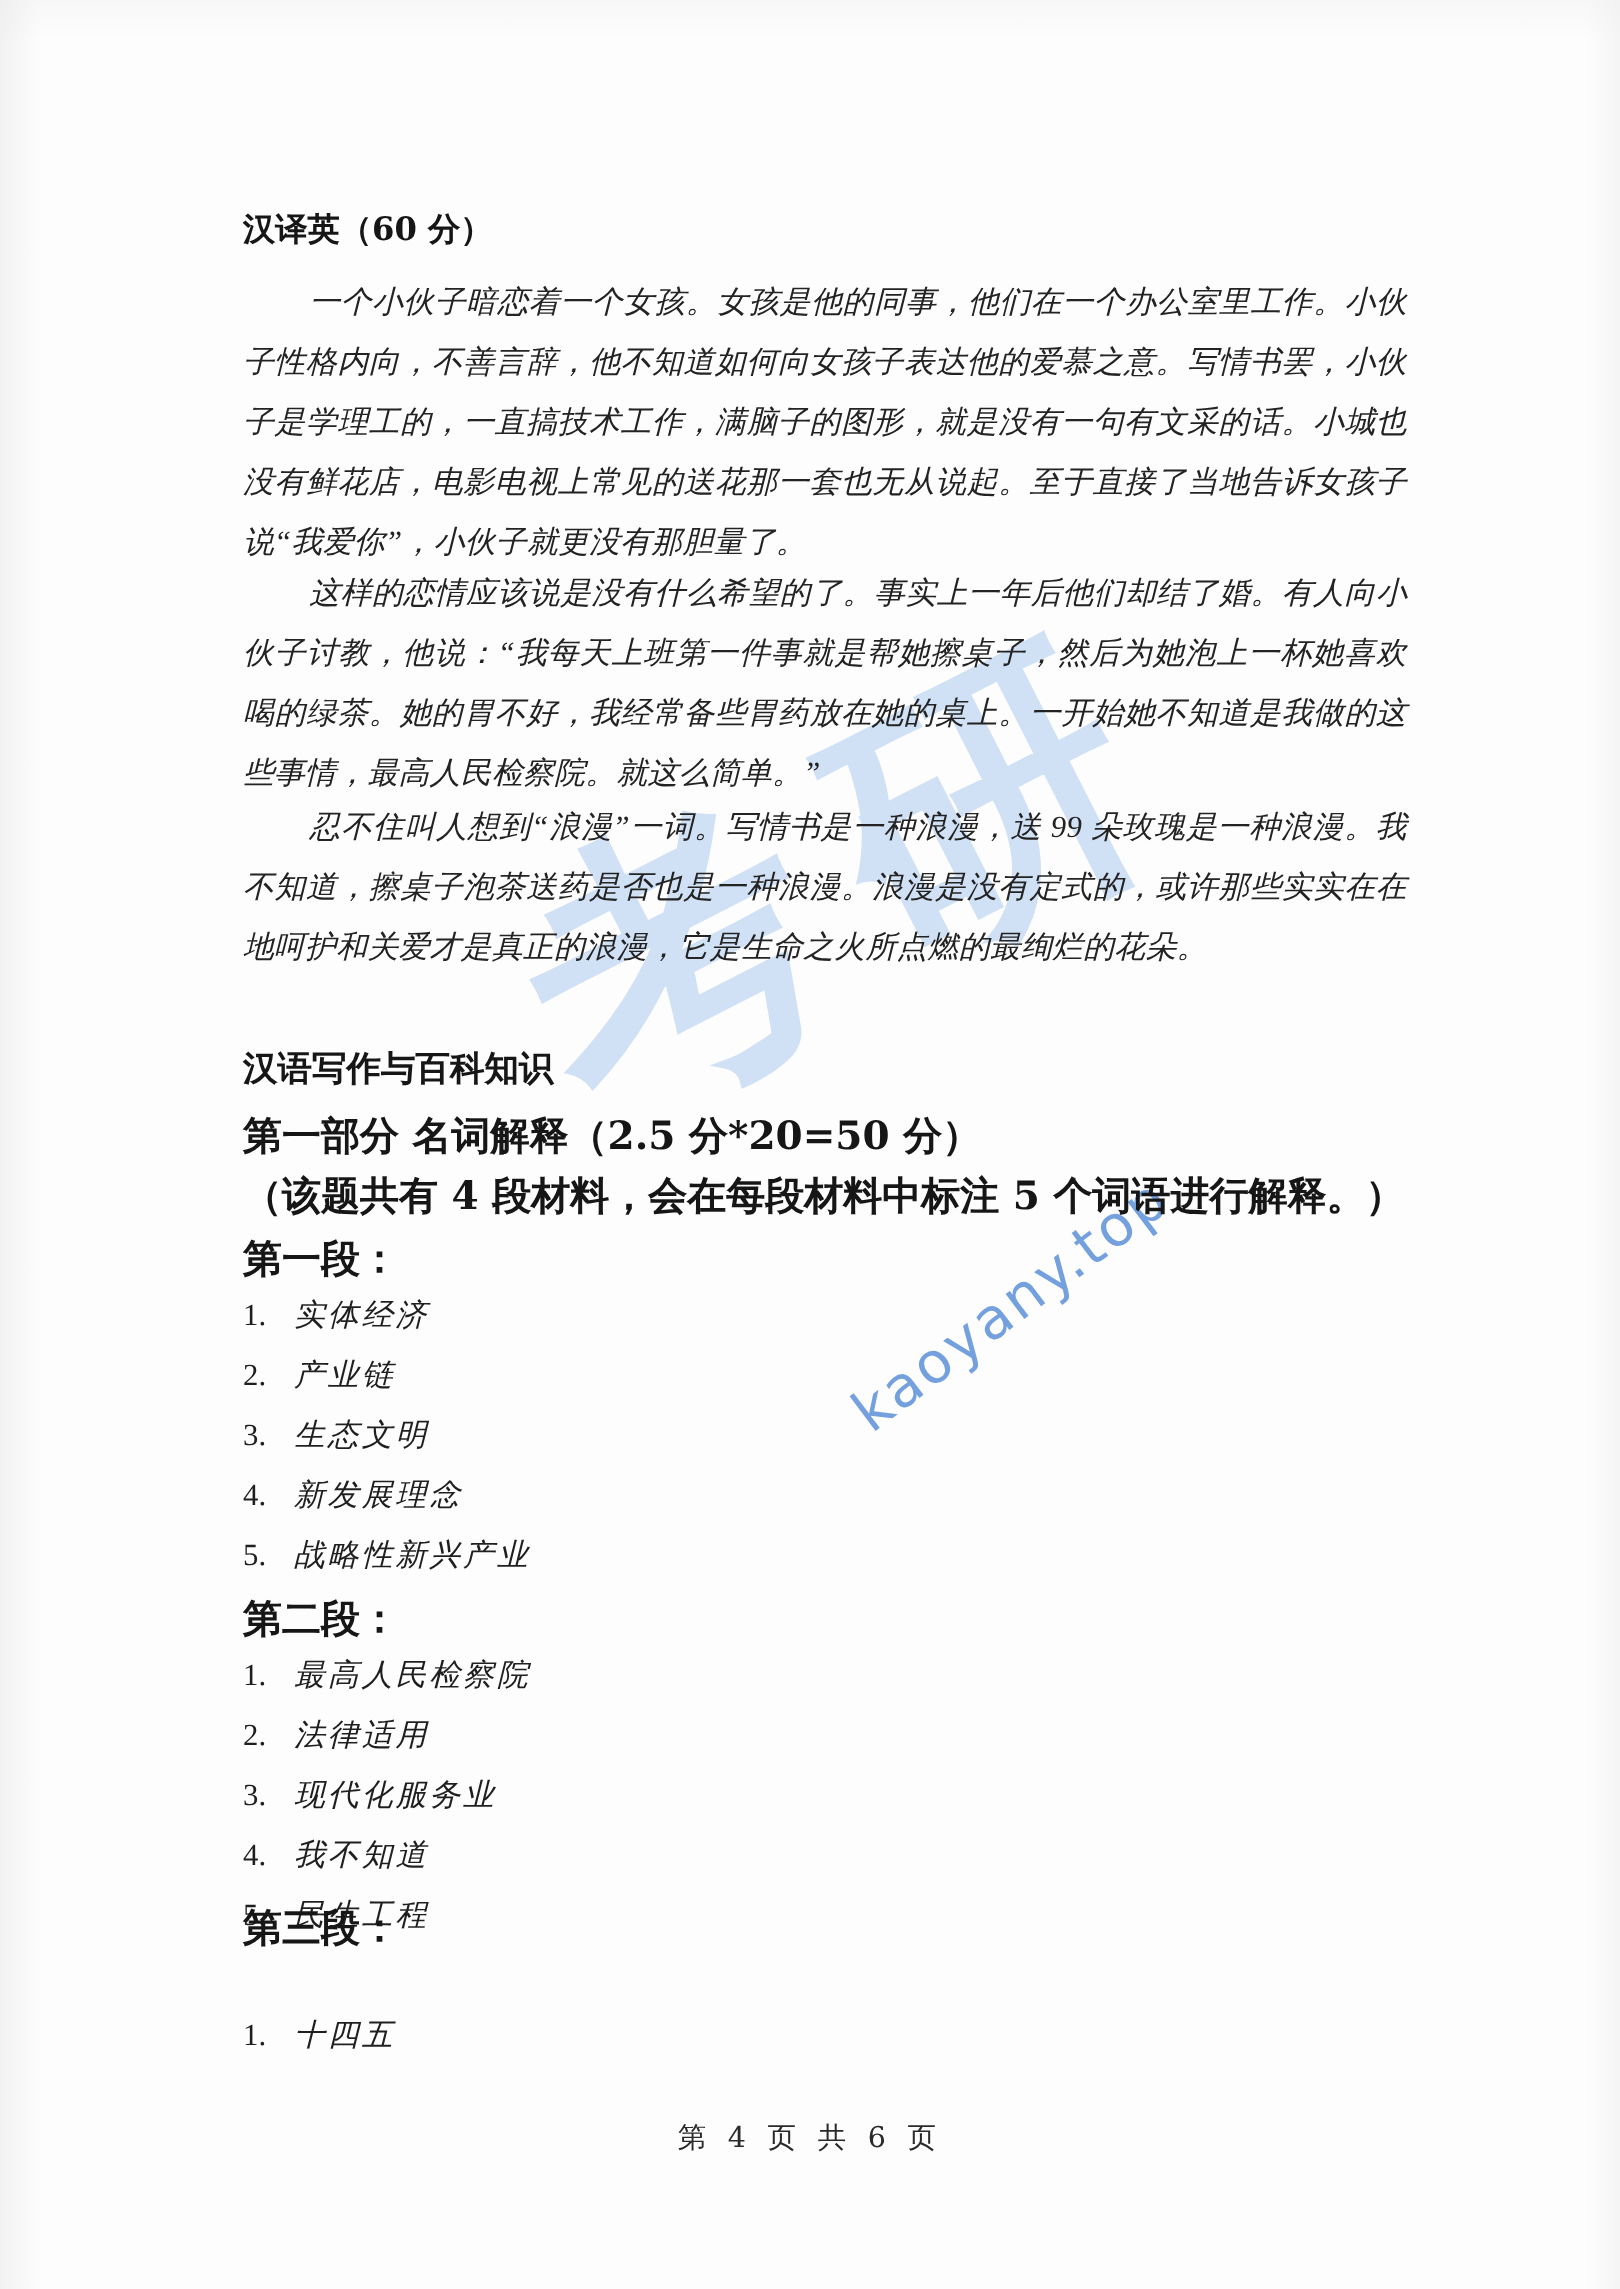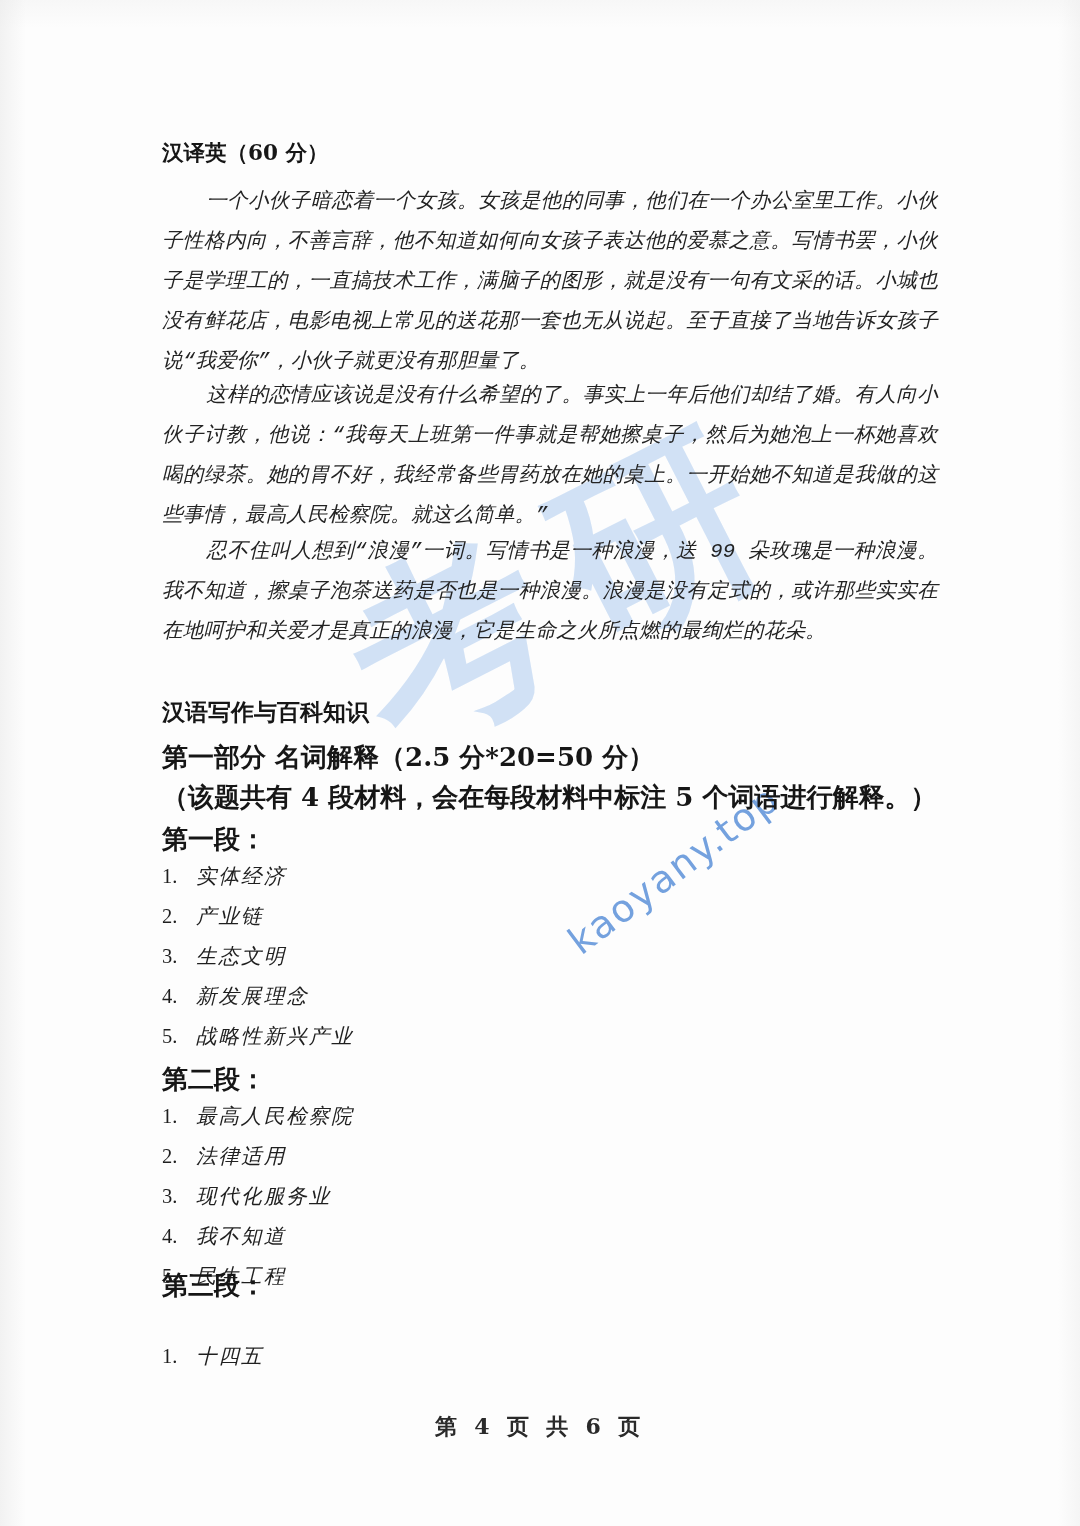--- a/index.html
+++ b/index.html
@@ -93,21 +93,21 @@
     color: #161616;
     white-space: nowrap;
     text-align: right;
   }
 
   
   .para {
     position: absolute;
     left: 0;
     width: 776px;
-    font-family: Liberation Mono, monospace;
+    font-family: Liberation Serif, serif;
     font-style: italic;
     font-size: 20.5px;
     line-height: 40px;
     color: #232323;
     text-align: justify;
     text-justify: inter-character;
     letter-spacing: .012em;
   }
   .para .indent { display: inline-block; width: 44px; }
 
@@ -142,25 +142,24 @@
     letter-spacing: .10em;
   }
 
   .page-footer {
     position: absolute;
     left: 0;
     right: 0;
     top: 1412px;
     text-align: center;
     font-family: "DejaVu Serif", "Liberation Serif", serif;
-    font-size: 22px;
+    font-size: 19px;
     color: #2a2a2a;
     letter-spacing: .22em;
     z-index: 3;
-    font-weight: bold;
   }
 </style>
 </head>
 <body>
 
 <div class="page">
 
   <div class="watermark-layer">
     <div class="wm-brush wm-brush-main">考研</div>
     <div class="wm-url">kaoyany.top</div>

